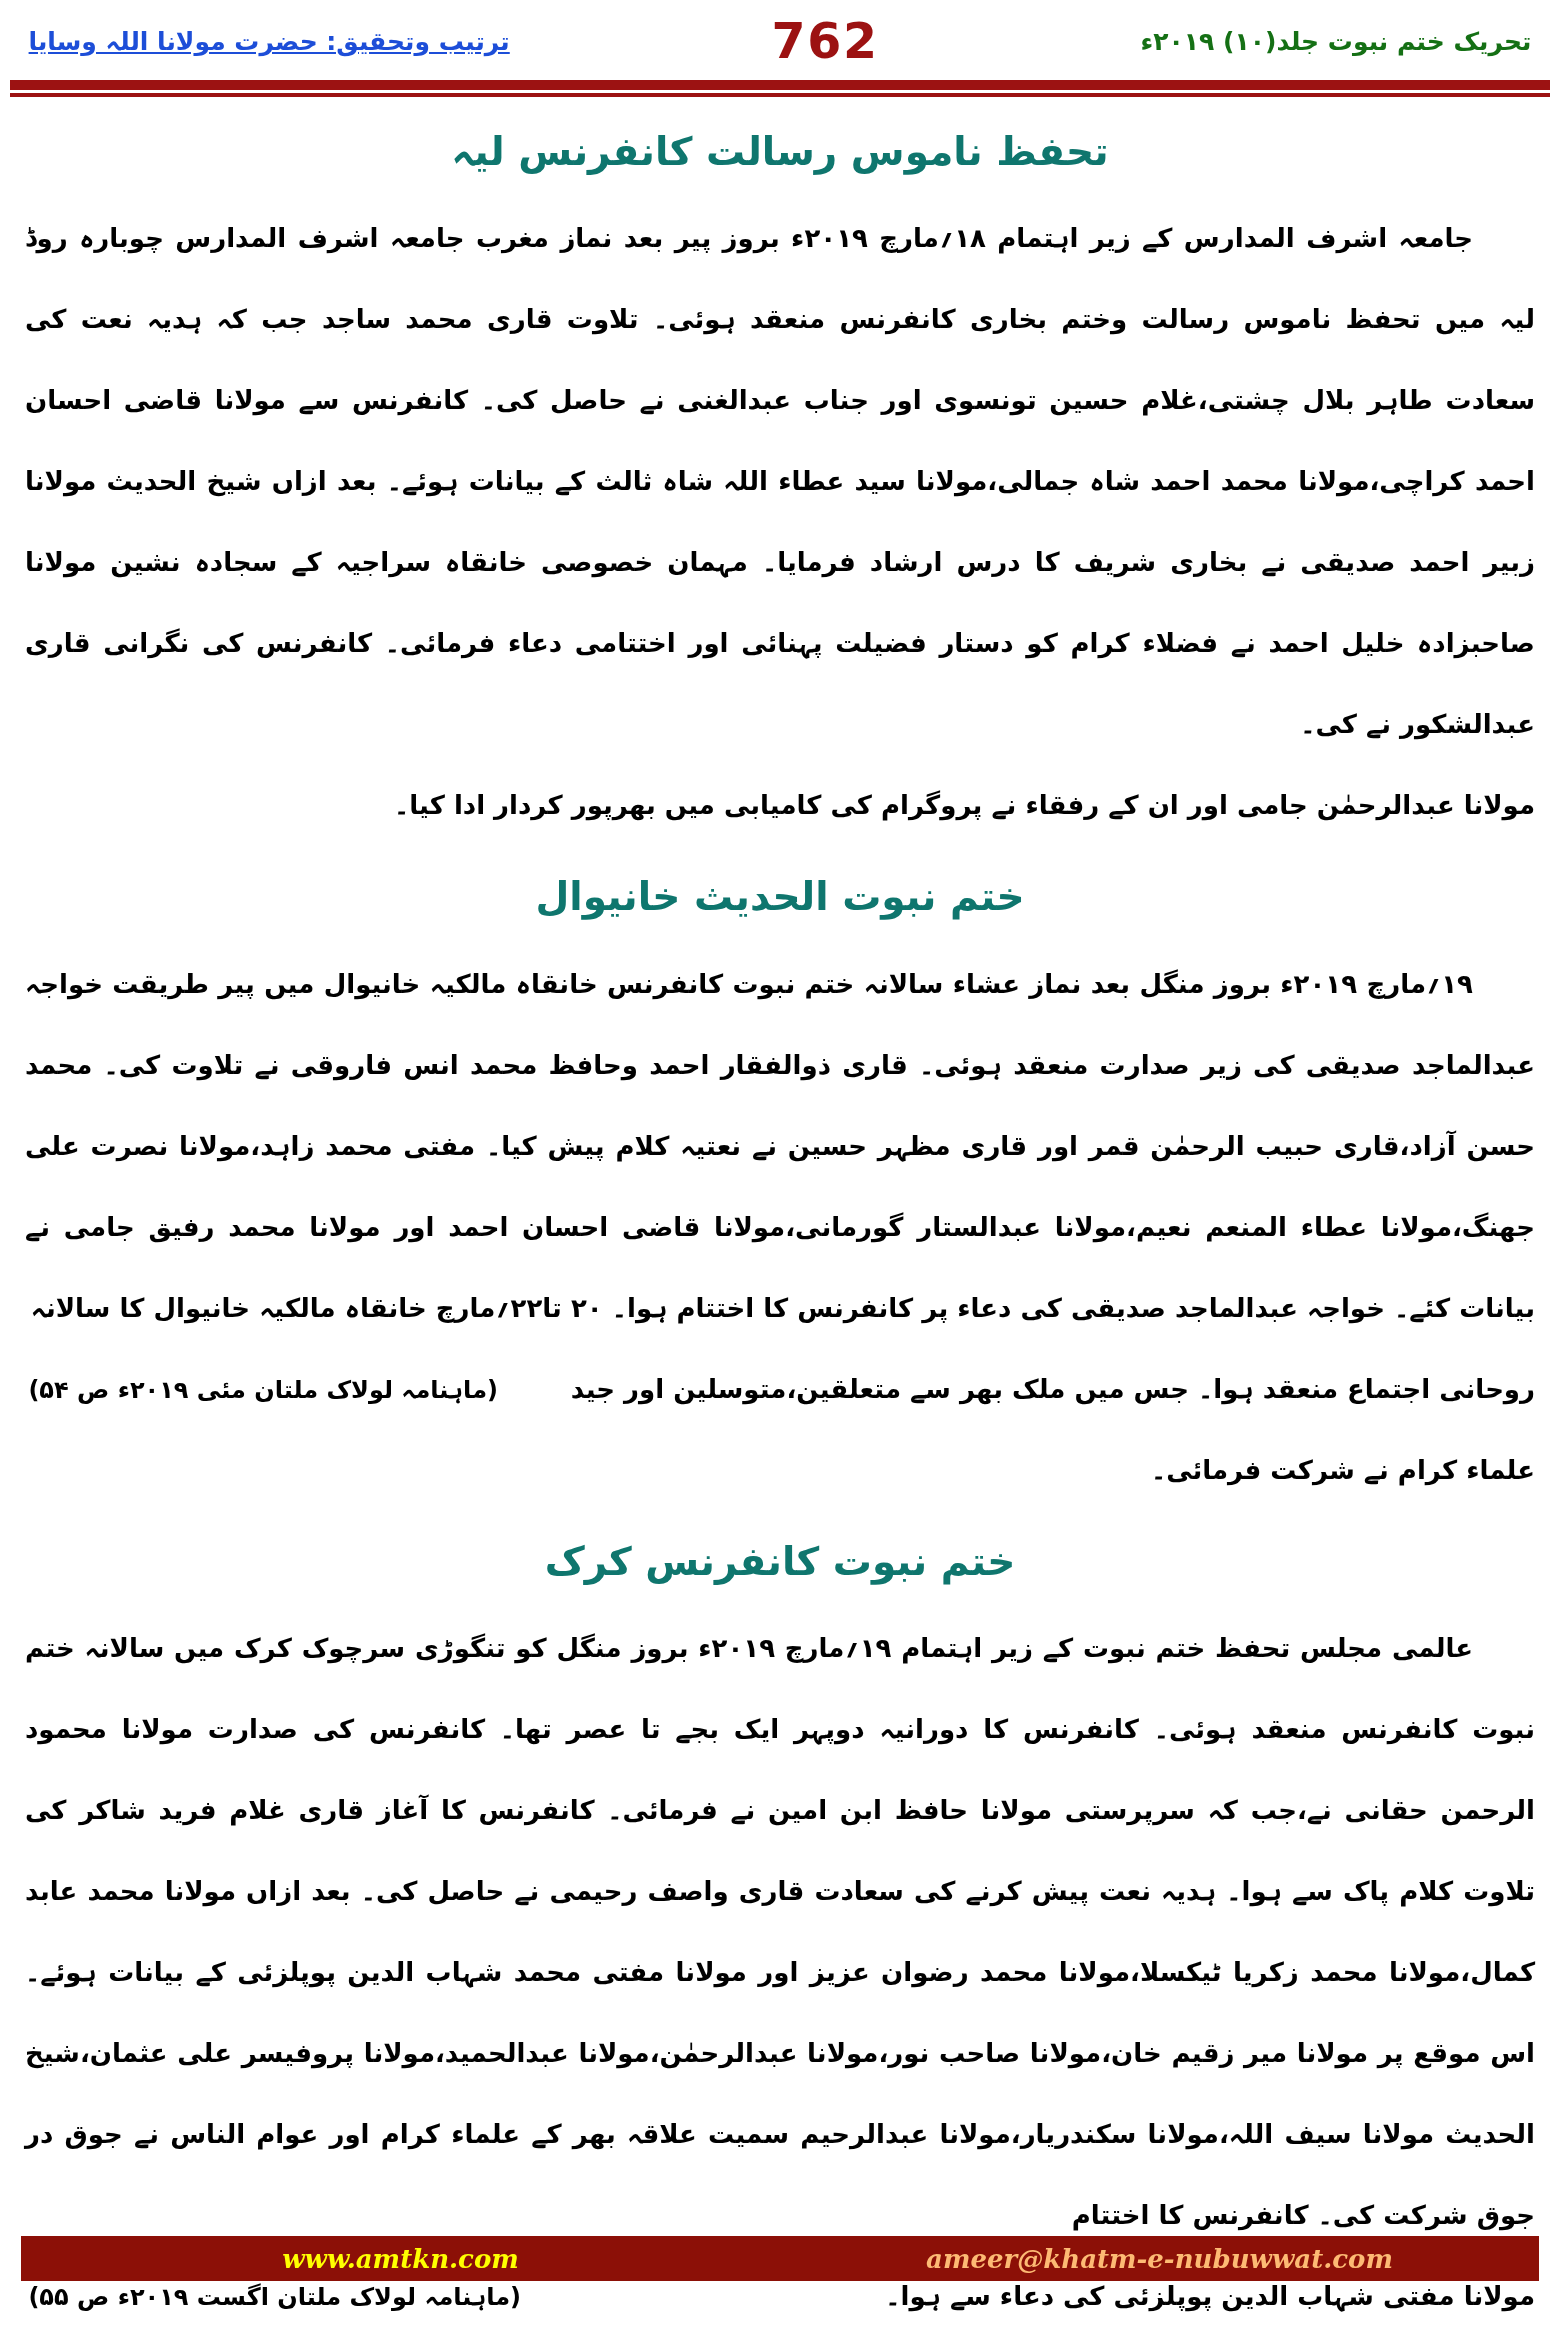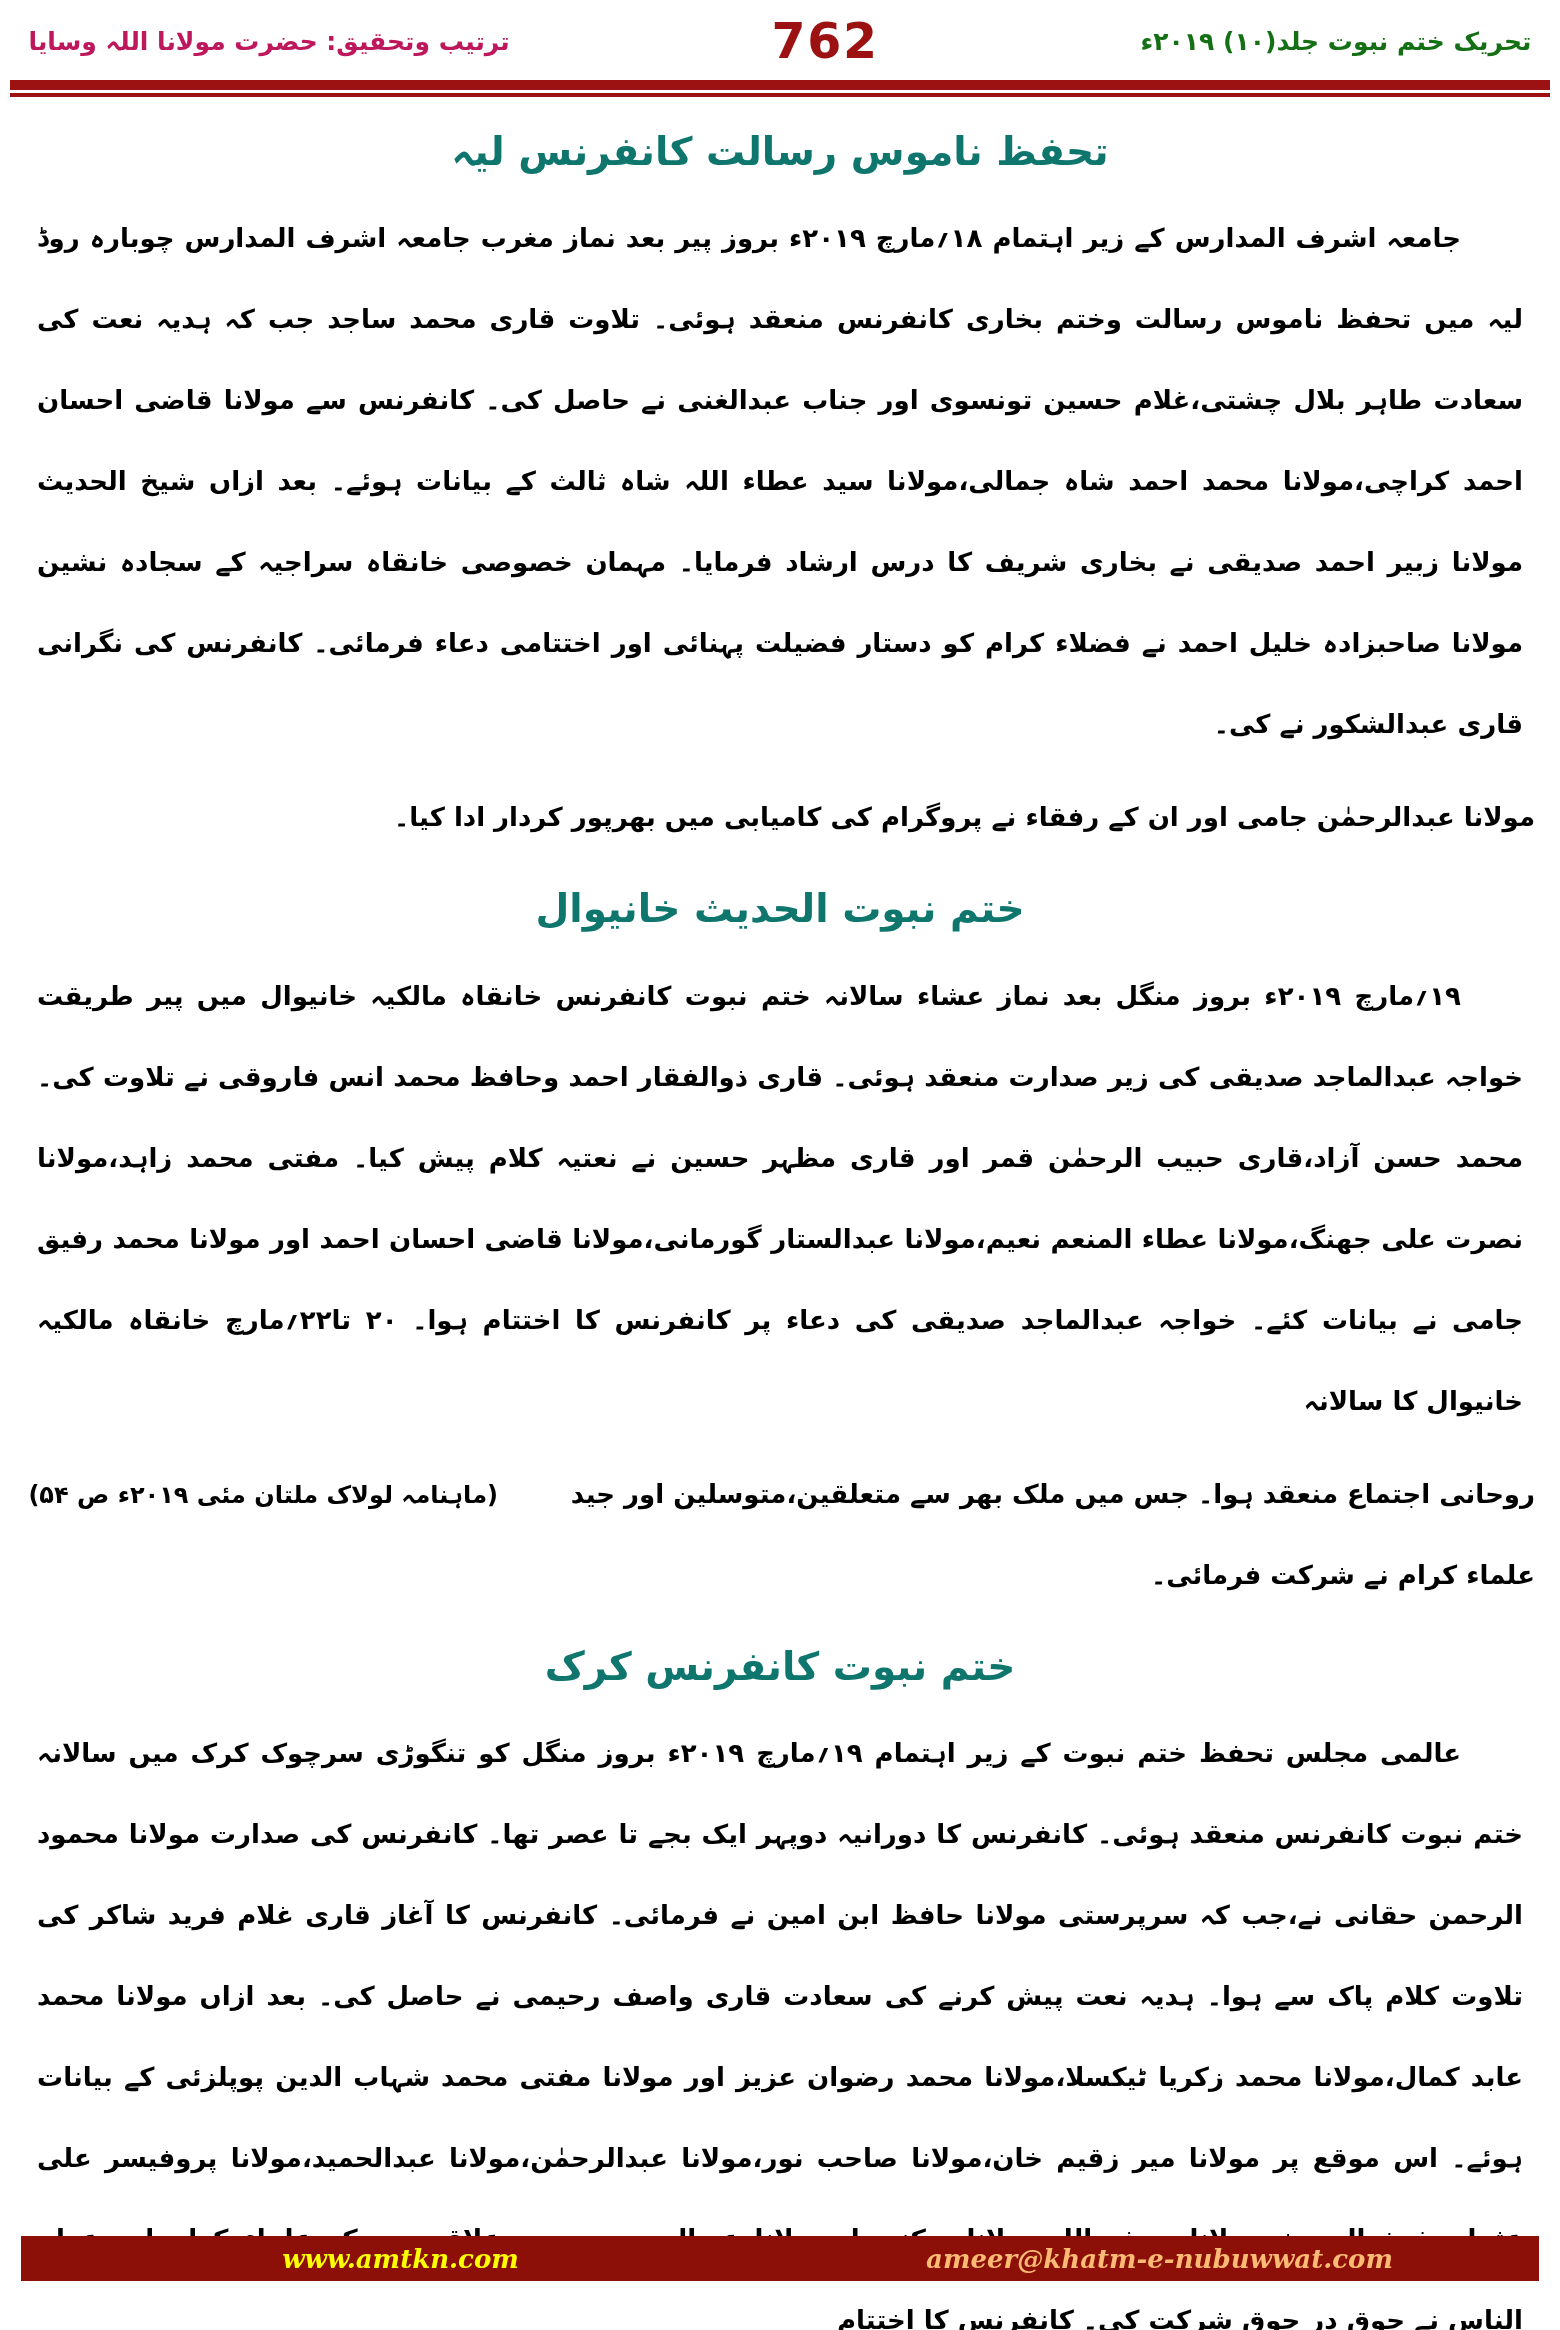--- a/index.html
+++ b/index.html
@@ -15,40 +15,40 @@
     display:flex;justify-content:space-between;align-items:center;
     padding:13.4px 28.6px 5px 28.6px;
   }
   .header-title{
     color:#157015;font-size:25px;font-weight:bold;white-space:nowrap;
   }
   .header-pageno{
     color:#9c1212;font-size:49px;font-weight:bold;letter-spacing:1.7px;
   }
   .header-credit{
-    color:#be185d;font-size:25px;font-weight:bold;white-space:nowrap;
+    color:#1d4ed8;font-size:25px;font-weight:bold;white-space:nowrap;text-decoration:underline;
   }
   .rule-thick{height:9.2px;background:#9c1212;margin:5px 10px 0 10px;}
   .rule-thin{height:4.2px;background:#9c1212;margin:3.4px 10px 0 10px;}
   
   .content{
     padding:3.4px 25px 0 25px;
   }
   .section-heading{
     text-align:center;
     font-size:39px;font-weight:bold;color:#0f766e;
     margin:22px 0 17px 0;
     line-height:1.5;
   }
   .para-body{
     font-size:26px;font-weight:bold;color:#000;
     line-height:81px;
     text-align:justify;
     text-indent:62px;
-    margin:12px;
+    margin:0;
   }
   .last-line{
     display:flex;justify-content:space-between;align-items:baseline;
     font-size:26px;font-weight:bold;color:#000;
     line-height:81px;
   }
   .last-line .tail{white-space:normal;}
   .last-line .cite{
     font-size:24px;font-weight:bold;white-space:nowrap;
     padding-left:3.4px;

